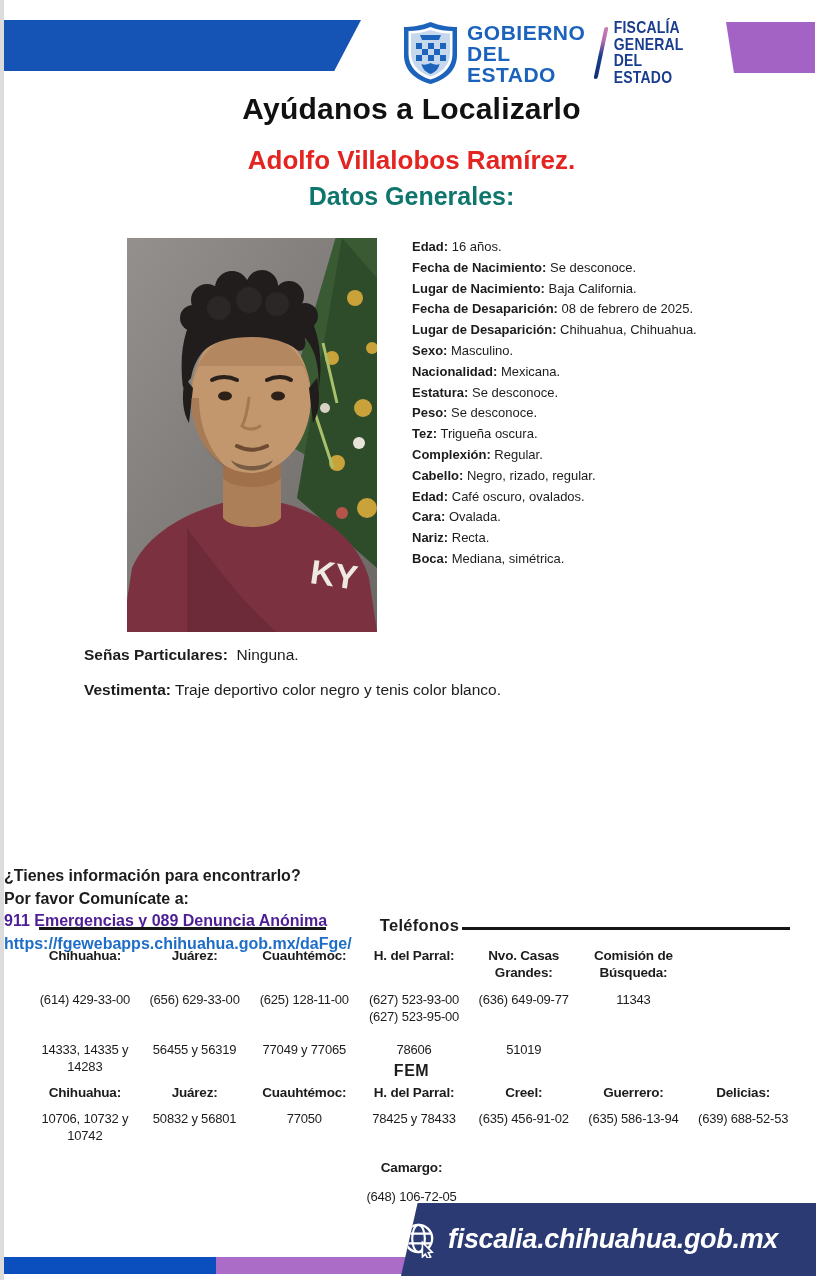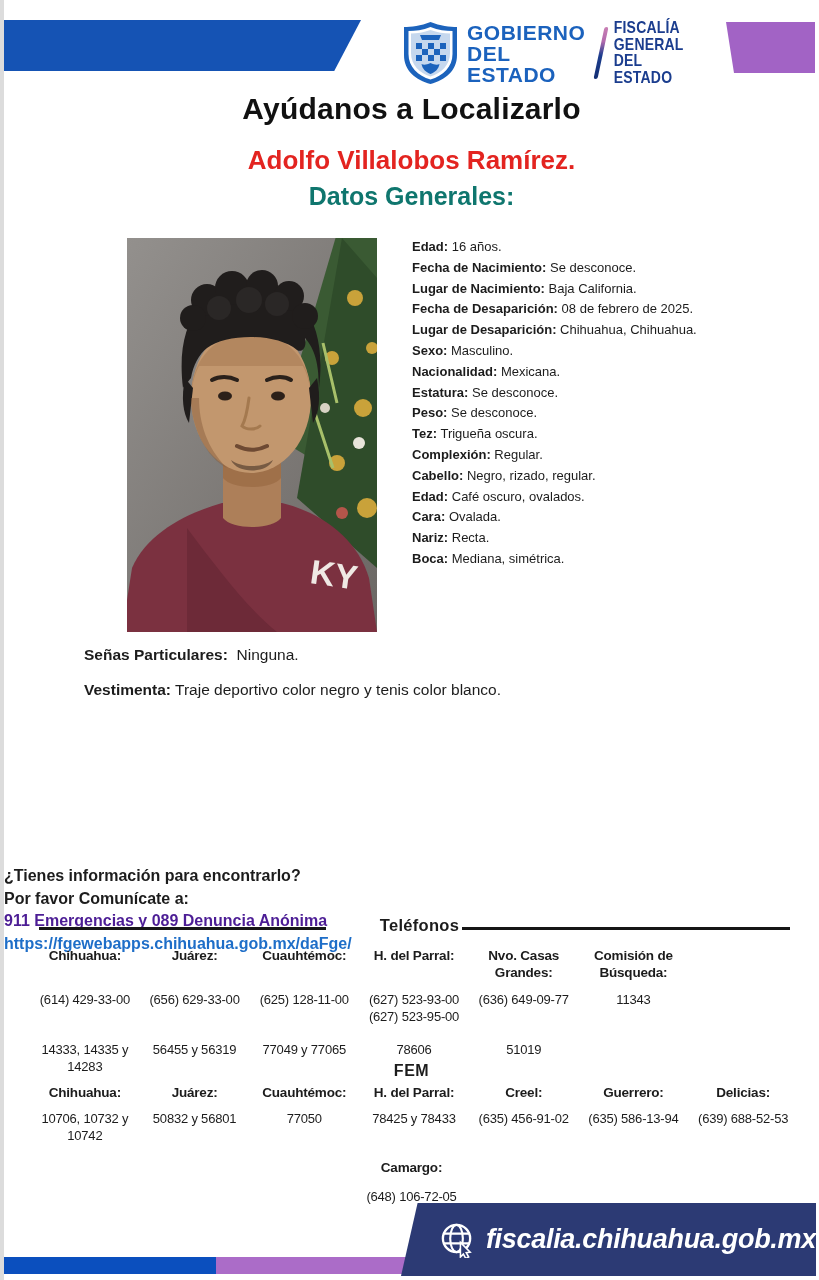--- a/index.html
+++ b/index.html
@@ -64,21 +64,21 @@
   .tel-r1 { min-height:50px; }
   .fem-title { position:absolute; top:1062px; left:0; width:100%; text-align:center; font-size:16px; font-weight:bold; letter-spacing:.5px; }
   .camargo { position:absolute; top:1148px; left:0; width:100%; text-align:center;margin-top:12px; }
   .camargo .cell-h { min-height:0; }
   .camargo .cell-v { margin-top:12px; }
   
   .foot-navy {
     position:absolute; left:397px; top:1203px; width:415px; height:73px;
     background:#2c3a74;
     clip-path:polygon(4% 0, 100% 0, 100% 100%, 0 100%);
-    display:flex; align-items:center; justify-content:flex-end; gap:10px;
+    display:flex; align-items:center; justify-content:flex-start; gap:10px;
   }
   .foot-navy .site { color:#ffffff; font-weight:bold; font-style:italic; font-size:27px; letter-spacing:-.3px; }
   .globe { width:37px; height:37px; }
   .band-bot-blue {
     position:absolute; left:0; top:1257px; width:224px; height:17px;
     background:#0b4fbe;
     clip-path:polygon(0 0, 95% 0, 100% 100%, 0 100%);
   }
   .band-bot-purple { position:absolute; left:212px; top:1257px; width:195px; height:17px; background:#ab6cc8; }
 </style>

